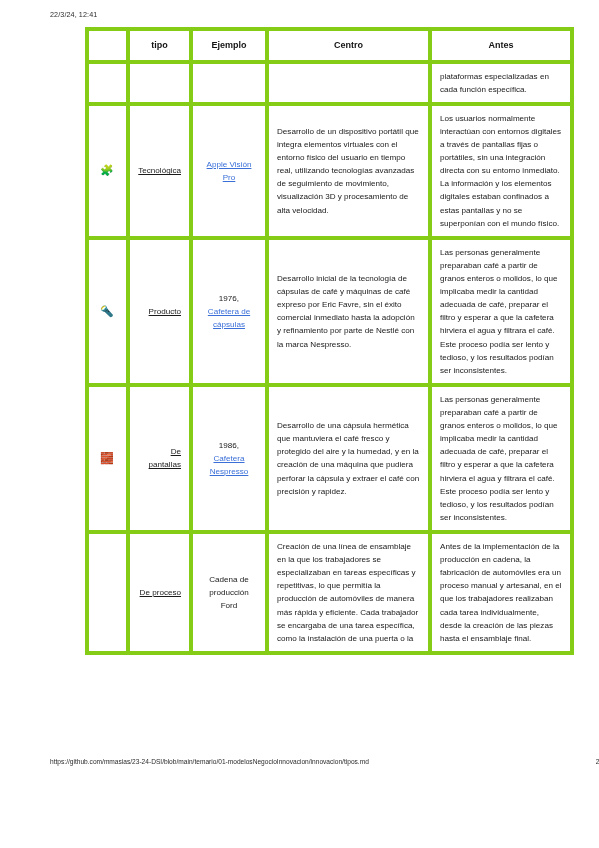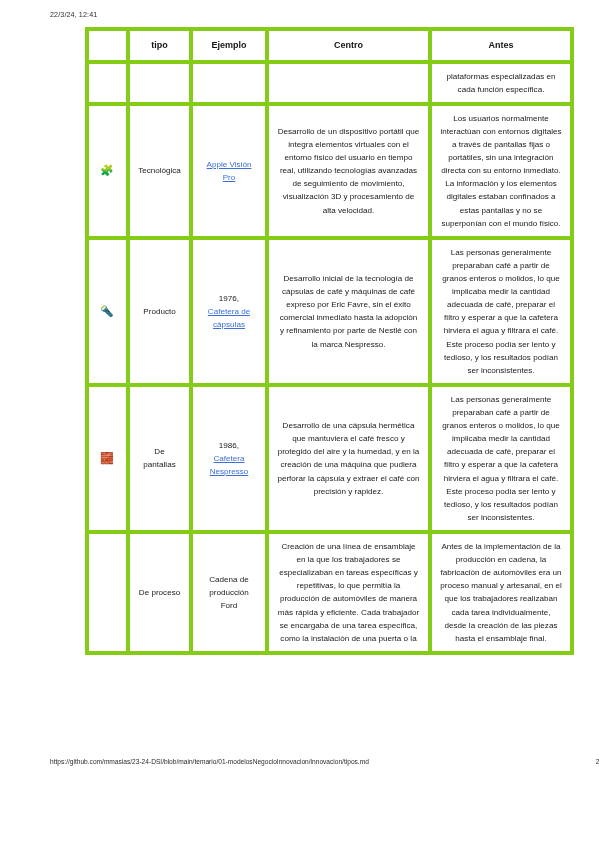--- a/index.html
+++ b/index.html
@@ -111,30 +111,31 @@
   col.c-antes { width: 142px; }
 
   td.cell-icon {
     text-align: center;
     vertical-align: middle;
     font-size: 11px;
     line-height: 1;
     padding: 4px 2px;
   }
   td.cell-tipo {
-    text-align: center;
-    vertical-align: middle;
+    text-align: right;
+    vertical-align: middle;
+    text-decoration: underline;
   }
   td.cell-ejemplo {
     text-align: center;
     vertical-align: middle;
   }
   td.cell-centro,
   td.cell-antes {
-    text-align: center;
+    text-align: left;
     vertical-align: middle;
   }
   .cell-antes.align-top,
   .cell-centro.align-top {
     vertical-align: top;
   }
   a.doclink {
     color: #3a6fd8;
     text-decoration: underline;
   }

